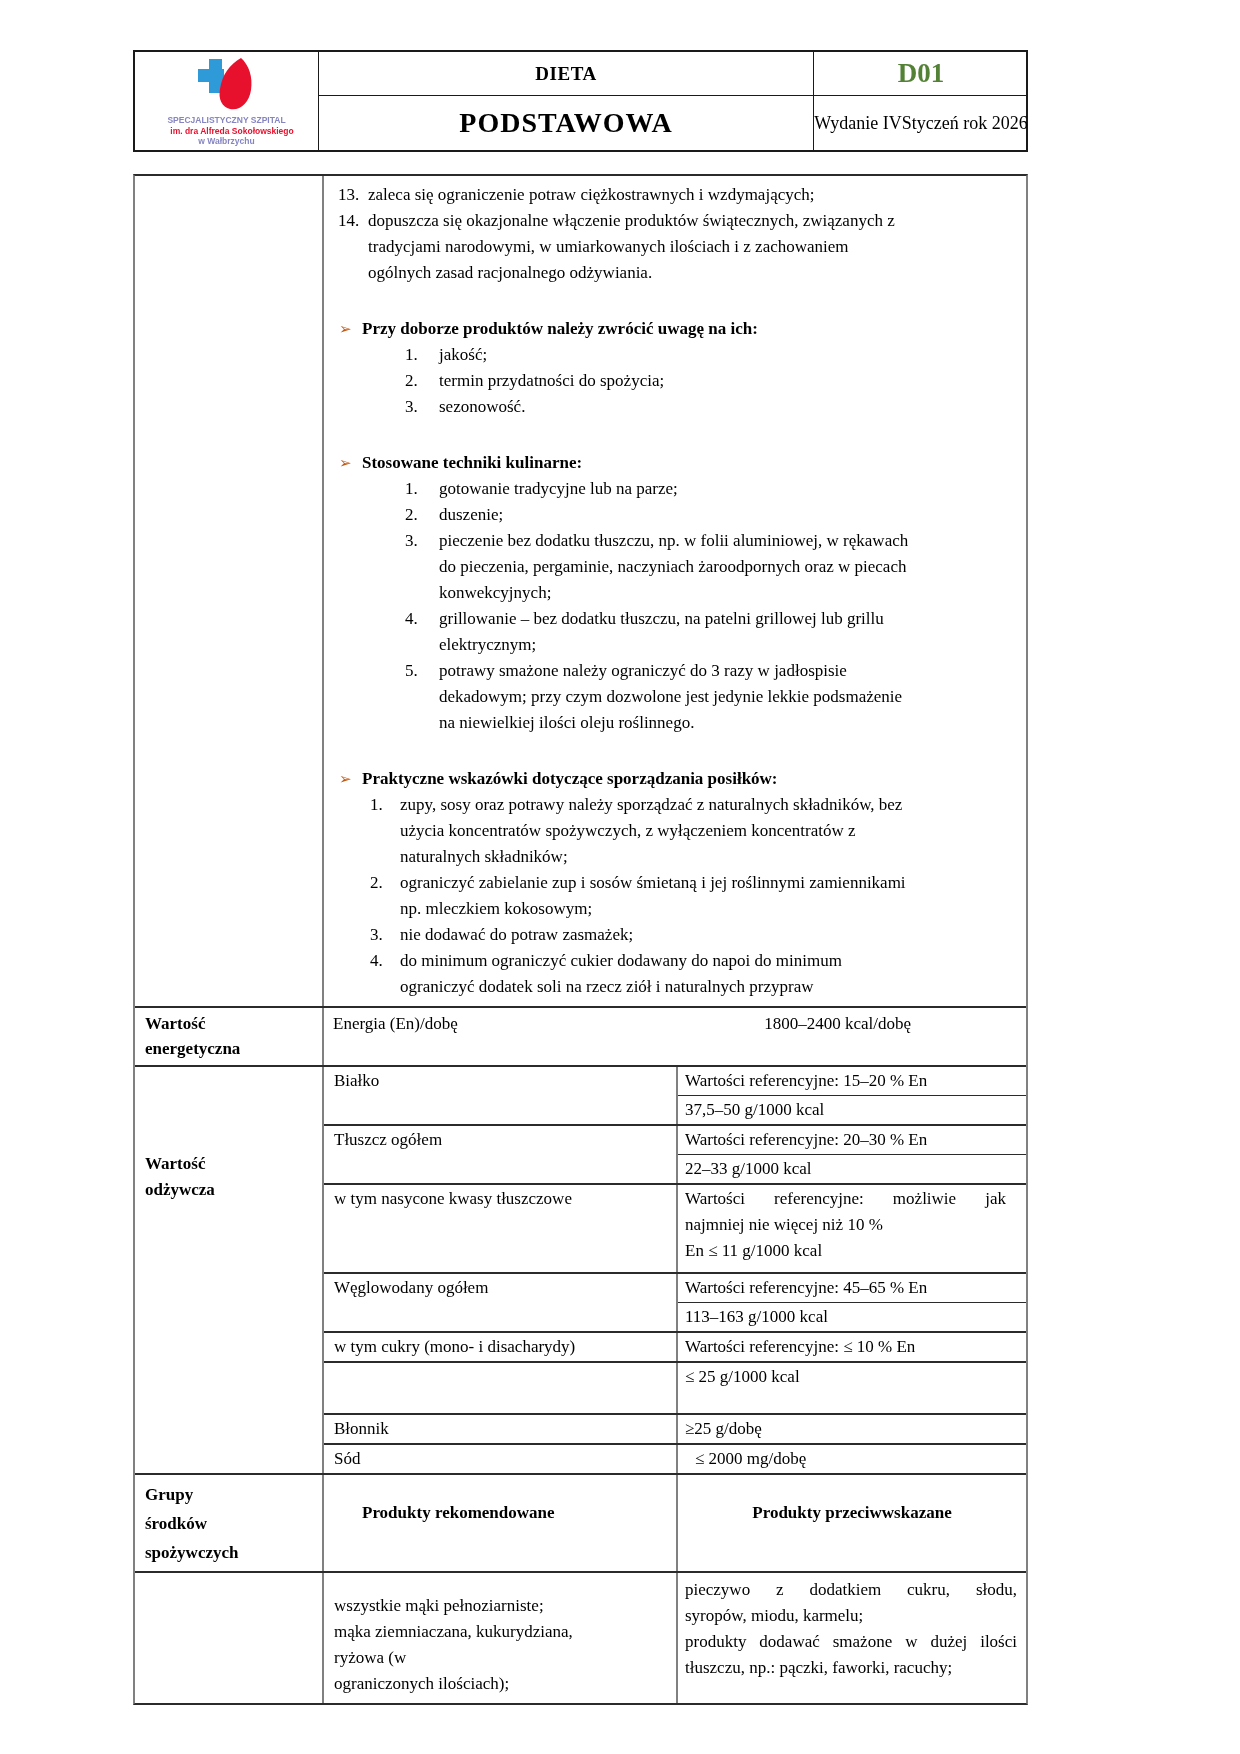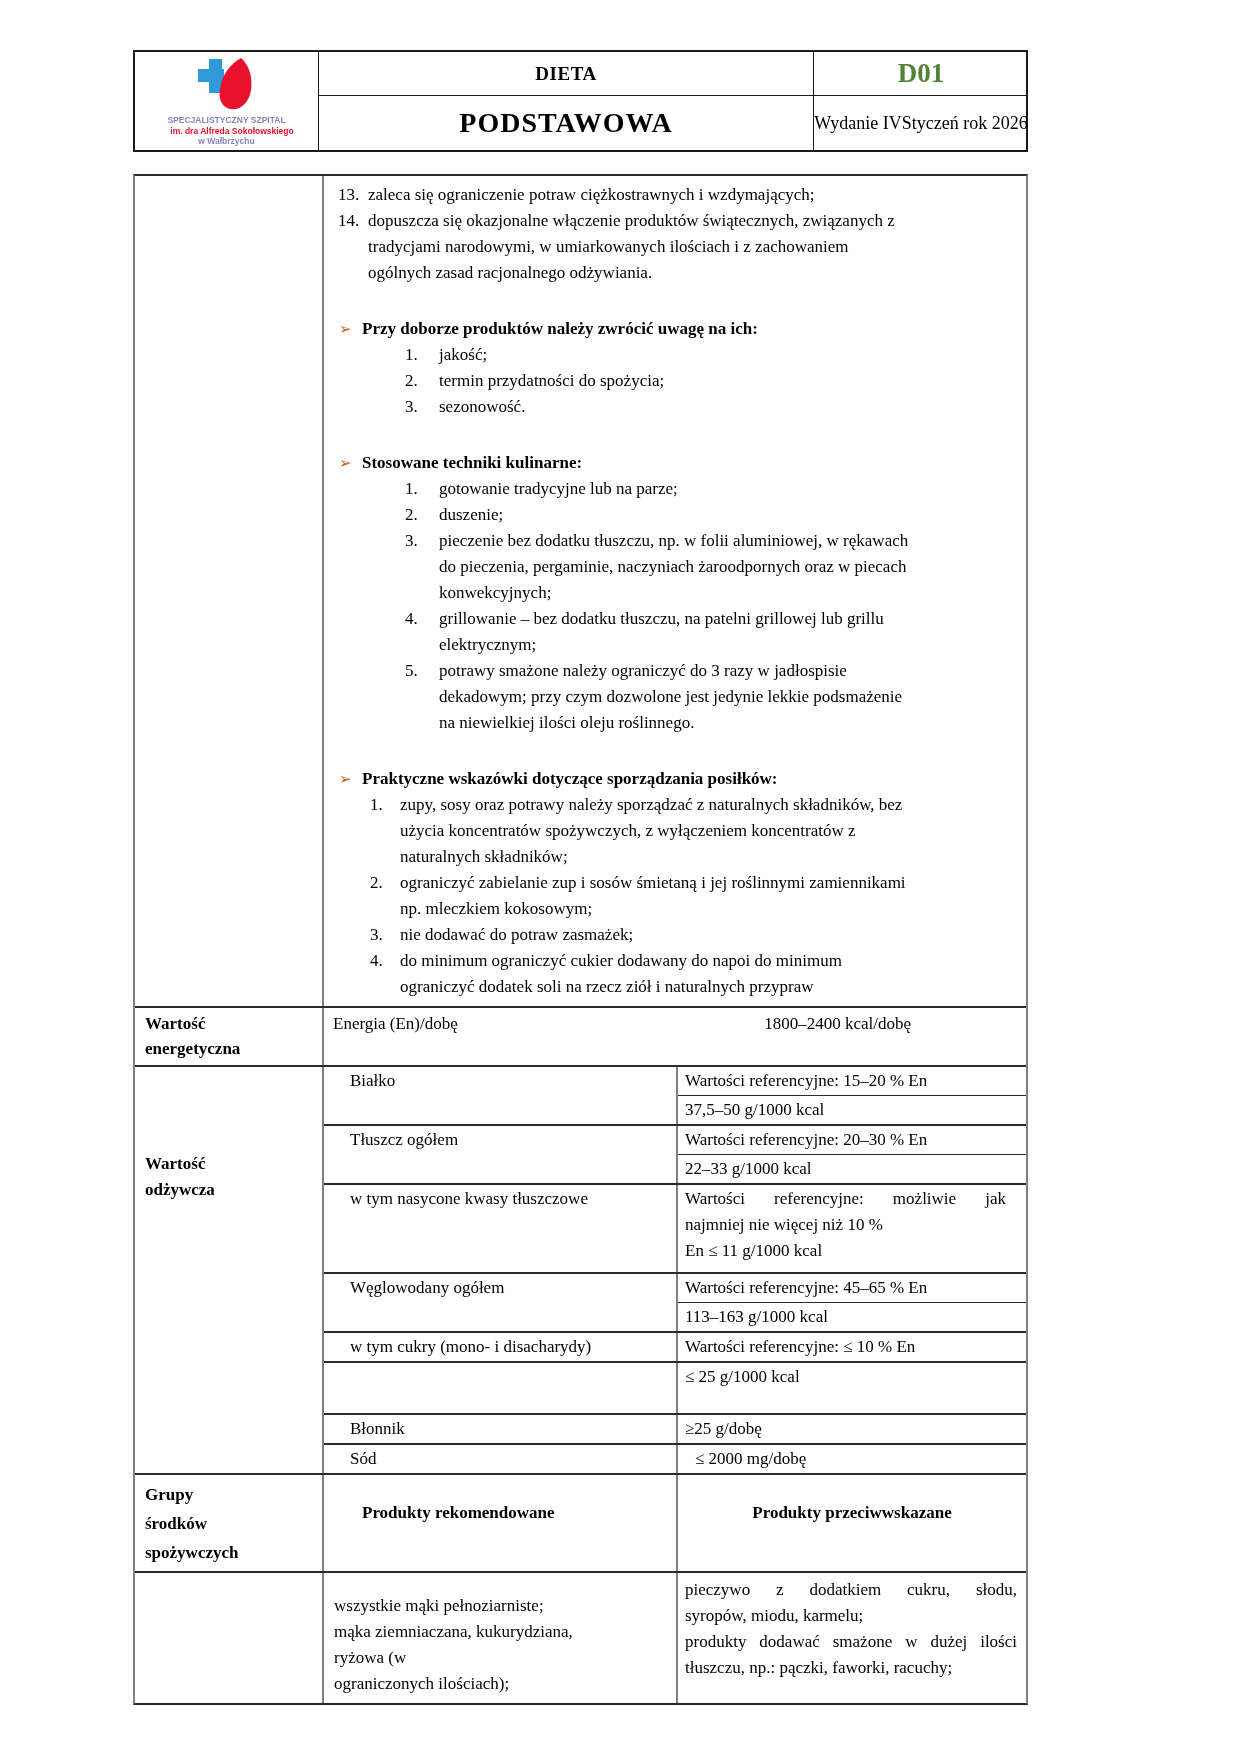--- a/index.html
+++ b/index.html
@@ -55,21 +55,21 @@
   .row-energy .label-col{line-height:25px;padding-top:3px;}
   .energy-cell{flex:1;display:flex;padding:3px 0 0 9px;box-sizing:border-box;}
   .energy-val{margin-left:auto;margin-right:115px;}
 
   
   .nut-label{padding-top:84px;}
   .bands{flex:1;display:flex;flex-direction:column;}
   .band{display:flex;border-bottom:2px solid #2b2b2b;}
   .band:last-child{border-bottom:none;}
   .b-label{width:354px;flex:0 0 354px;border-right:2px solid #808080;box-sizing:border-box;
-           padding:1px 6px 1px 26px;}
+           padding:1px 6px 1px 10px;}
   .b-vals{flex:1;display:flex;flex-direction:column;}
   .bv{min-height:27px;padding:1px 20px 1px 7px;border-bottom:1.5px solid #2b2b2b;box-sizing:border-box;}
   .bv:last-child{border-bottom:none;}
   .bv.tall{min-height:50px;}
   .bv.pad-b{padding-bottom:8px;}
   .bv.indent{padding-left:17px;}
   .bv.justify .ln.spread{text-align:justify;text-align-last:justify;}
 
   
   .row-groups{min-height:78px;}

